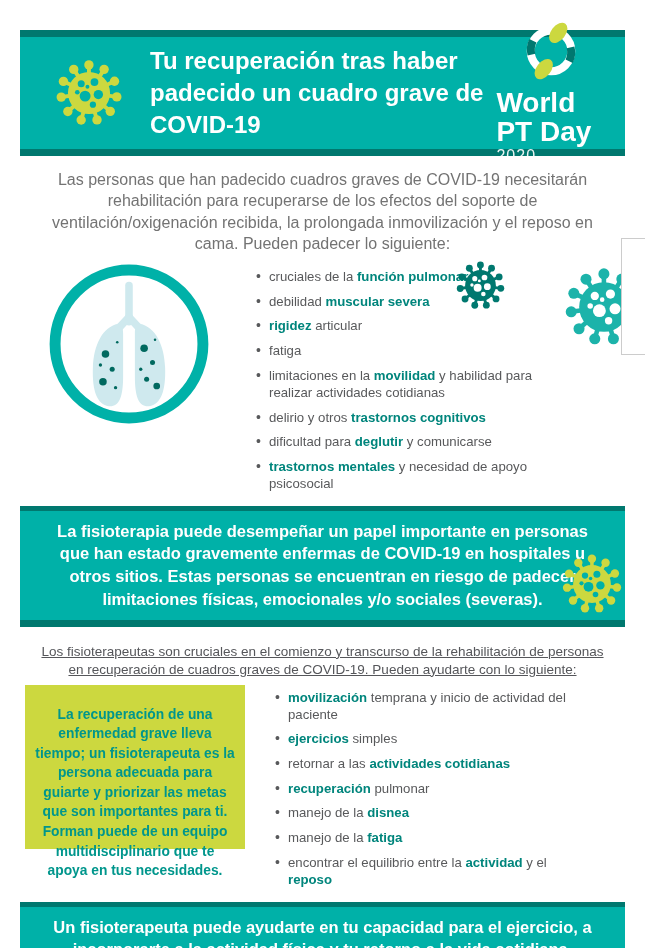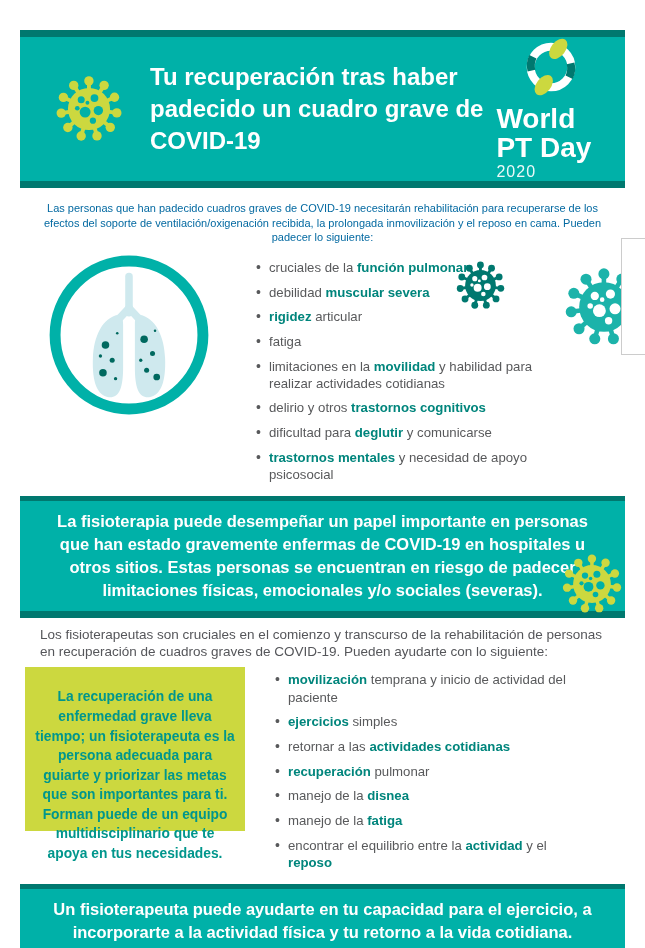--- a/index.html
+++ b/index.html
@@ -8,36 +8,36 @@
     position:relative; width:645px; height:948px; margin:0 auto;
     background:#ffffff; overflow:hidden;
     font-family:"Liberation Sans", "DejaVu Sans", sans-serif;
   }
   
   .header {
     margin:30px 20px 0 20px;
     background:#00b1a8;
     border-top:7px solid #00786f;
     border-bottom:7px solid #00786f;
-    height:158px;
+    height:126px;
     display:flex; align-items:center;
   }
   .header .virus-wrap { width:78px; height:78px; margin-left:30px; flex:none; }
   .header-title {
     width:378px; margin-left:22px;
     color:#ffffff; font-size:24px; font-weight:bold; line-height:1.32;
   }
   .ptday { width:125px; margin-left:auto; margin-right:14px; color:#ffffff; }
   .ptday .globe { width:58px; height:58px; margin:0 0 4px 26px; }
   .ptday .l1, .ptday .l2 { font-size:28px; font-weight:bold; line-height:1.05; }
   .ptday .l3 { font-size:16px; font-weight:200; line-height:1.1; opacity:.92; letter-spacing:1px; }
   
   .intro {
     margin:13px 38px 0 38px; text-align:center;
-    color:#0369a1; font-size:11px; font-weight:500; line-height:1.33;
+    color:#737373; font-size:16px; font-weight:500; line-height:1.33;
   }
   
   .main-row { display:flex; margin:4px 20px 0 20px; }
   .lungs-col { width:218px; flex:none; display:flex; justify-content:center; }
   .lungs-col svg { width:168px; height:168px; margin-top:2px; }
   ul.blist { list-style:none; flex:1; padding:10px 68px 0 18px; }
   ul.blist li {
     position:relative; padding-left:13px; margin-bottom:7.5px;
     color:#58595b; font-size:13.2px; font-weight:500; line-height:1.3;
   }
@@ -47,22 +47,22 @@
   ul.blist .hl { color:#00857c; font-weight:bold; }
   
   .banner {
     margin:6px 20px 0 20px; background:#00b1a8;
     border-top:5px solid #00786f; border-bottom:7px solid #00786f;
     padding:9px 28px; text-align:center;
     color:#ffffff; font-size:16.5px; font-weight:bold; line-height:1.38;
   }
   
   .para2 {
-    margin:8px 40px 0 40px; 
-    color:#55565a; font-size:13.5px; font-weight:500; line-height:1.33;
+    margin:16px 40px 0 40px; text-align:center;
+    color:#55565a; font-size:13.5px; font-weight:500; line-height:1.33;text-decoration:underline;
   }
   
   .help-row { display:flex; margin:6px 20px 0 20px; }
   .greenbox {
     width:220px; flex:none; margin-left:5px; background:#ccd83f;
     padding:20px 10px; text-align:center;
     color:#00968c; font-size:13.8px; font-weight:bold; line-height:1.42;
     height:164px;
   }
   .help-row ul.blist { padding:4px 40px 0 30px; }

